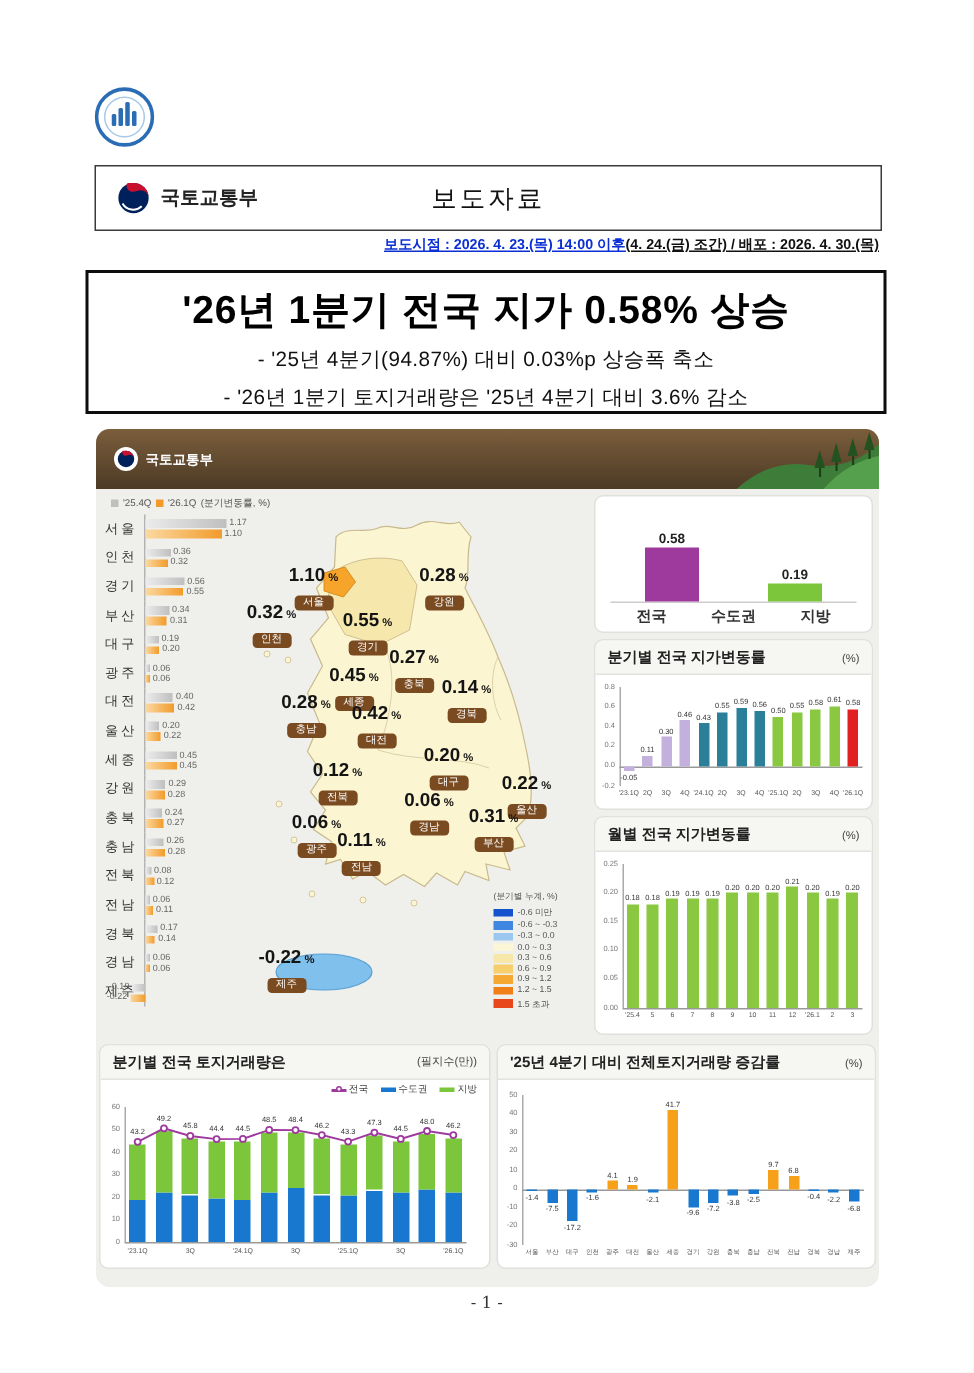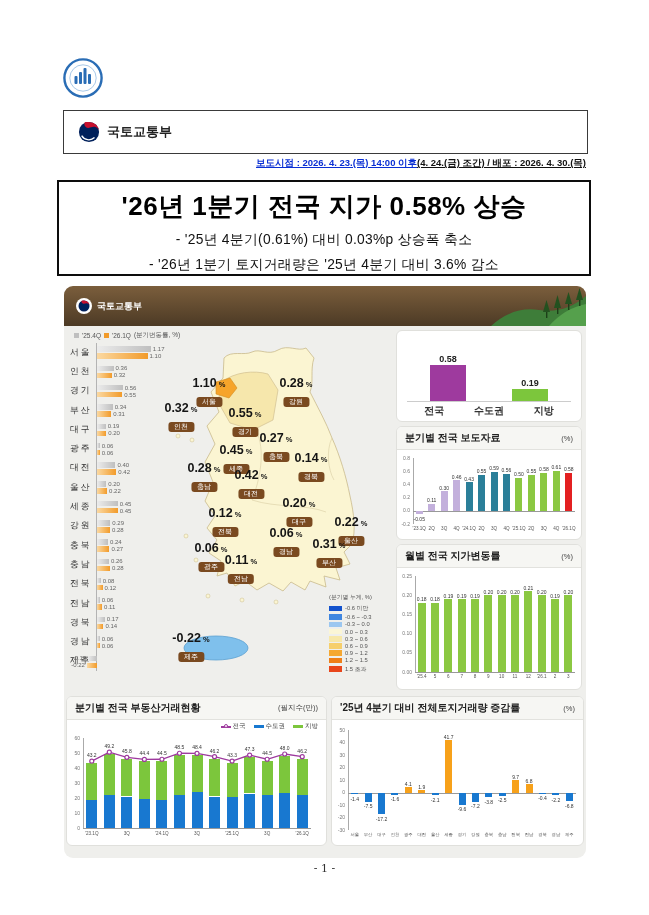--- a/index.html
+++ b/index.html
@@ -115,29 +115,30 @@
 
 <div class="press-box">
   <div class="agency">
     <svg width="22" height="22" viewBox="0 0 24 24">
       <circle cx="12" cy="12" r="11" fill="#00205b"></circle>
       <path d="M12 1 a11 11 0 0 1 11 11 c0 -3.2 -2.6 -5.6 -5.8 -5.6 c-2.1 0 -3.6 1.1 -5.7 1.1 c-2.6 0 -4.6 -2.1 -4.6 -4.6 c0 -1 0.4 -1.9 1.4 -1.9 z" fill="#c8102e"></path>
       <path d="M4 16 a9 9 0 0 0 14 2" fill="none" stroke="#ffffff" stroke-width="1.4"></path>
     </svg>
     <span>국토교통부</span>
   </div>
+  <div class="press-label">보도자료</div>
 </div>
 
 <div class="release-line">
   <span class="blue">보도시점 : 2026. 4. 23.(목) 14:00 이후</span><span class="black">(4. 24.(금) 조간) / 배포 : 2026. 4. 30.(목)</span>
 </div>
 
 <div class="headline-box">
   <div class="headline">'26년 1분기 전국 지가 0.58% 상승</div>
-  <div class="sub">- '25년 4분기(0.61%) 대비 0.03%p 상승폭 축소</div>
+  <div class="sub">- '25년 4분기(94.87%) 대비 0.03%p 상승폭 축소</div>
   <div class="sub">- '26년 1분기 토지거래량은 '25년 4분기 대비 3.6% 감소</div>
 </div>
 
 <div class="info">
 
   <div class="banner">
     <div class="b-agency">
       <span class="b-logo">
         <svg width="12" height="12" viewBox="0 0 24 24">
           <circle cx="12" cy="12" r="11" fill="#00205b"></circle>
@@ -493,21 +494,21 @@
         <div class="sum-labels">
           <div class="slab">전국</div>
           <div class="slab">수도권</div>
           <div class="slab">지방</div>
         </div>
       </div>
   </div>
 
   <div class="card card-quarter">
     <div class="card-h">
-      <span>분기별 전국 보도자료</span>
+      <span>분기별 전국 지가변동률</span>
       <span class="unit">(%)</span>
     </div>
     <div class="card-b" id="quarterly-chart" style="height: 88px;">
         <div class="axis-t" style="left: 2px; top: 5.5px; width: 11px; text-align: right;">0.8</div>
         <div class="axis-t" style="left: 2px; top: 18.7px; width: 11px; text-align: right;">0.6</div>
         <div class="axis-t" style="left: 2px; top: 31.9px; width: 11px; text-align: right;">0.4</div>
         <div class="axis-t" style="left: 2px; top: 45.1px; width: 11px; text-align: right;">0.2</div>
         <div class="axis-t" style="left: 2px; top: 58.3px; width: 11px; text-align: right;">0.0</div>
         <div class="axis-t" style="left: 2px; top: 71.5px; width: 11px; text-align: right;">-0.2</div>
         <div class="y-axis" style="left: 16px; top: 8px; height: 66px;"></div>
@@ -602,21 +603,21 @@
         <div class="vlab" style="left: 158px; top: 24.54px;">0.19</div>
         <div class="xlab" style="left: 158px; top: 106px;">2</div>
         <div class="bar-abs" style="width: 8px; left: 167.333px; top: 27.2px; height: 76.8px; background: rgb(139, 200, 66);"></div>
         <div class="vlab" style="left: 171.333px; top: 20.7px;">0.20</div>
         <div class="xlab" style="left: 171.333px; top: 106px;">3</div>
       </div>
   </div>
 
   <div class="card card-volume">
     <div class="card-h">
-      <span>분기별 전국 부동산거래현황</span>
+      <span>분기별 전국 토지거래량은</span>
       <span class="unit">(필지수(만))</span>
     </div>
     <div class="card-b" id="volume-chart" style="height: 127px;">
         <div class="vol-legend">
           <div class="vl-item">
             <div class="vl-line" style="background: rgb(158, 58, 158);">
               <div class="vl-dot" style="border-color: rgb(158, 58, 158);"></div>
             </div>
             <div>전국</div>
           </div>

